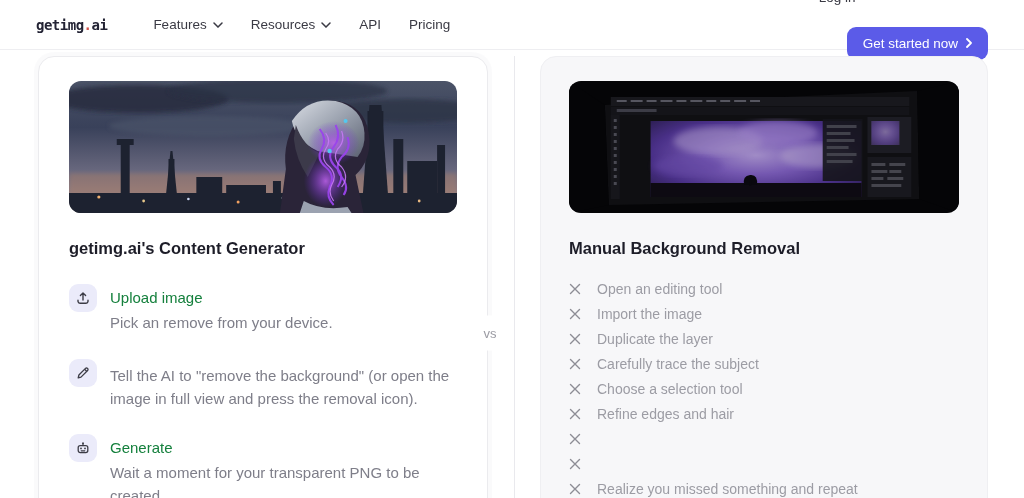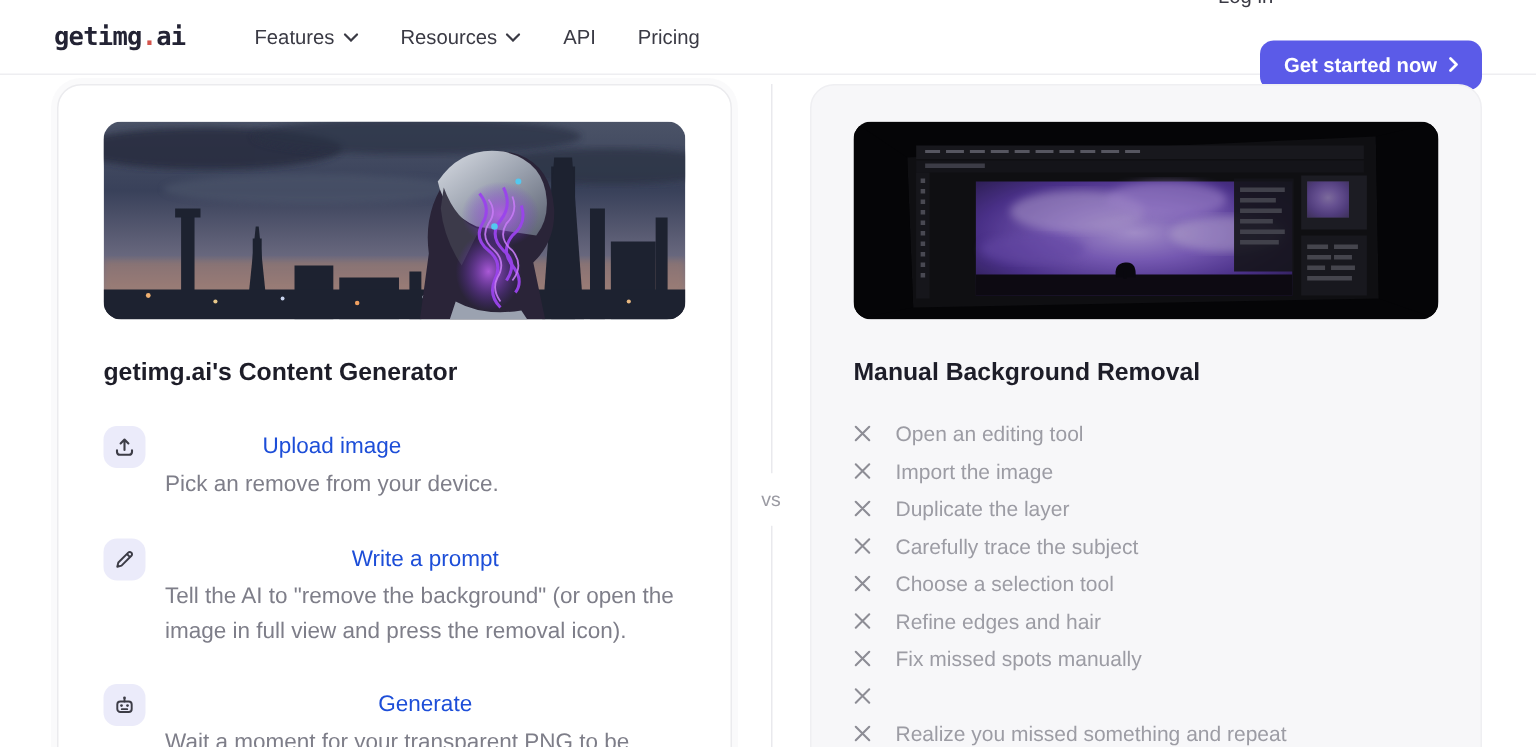--- a/index.html
+++ b/index.html
@@ -3,53 +3,53 @@
 <meta charset="utf-8">
 <style>
   * { margin:0; padding:0; box-sizing:border-box; }
   html,body { width:1024px; height:498px; overflow:hidden; background:#fff;
     font-family:"Liberation Sans", sans-serif; }
 
   
   .header { height:50px; display:flex; align-items:center; padding:0 36px;
     border-bottom:1px solid #eeeef1; background:#fff; }
   .logo { font-family:"DejaVu Sans Mono", monospace; font-weight:bold;
-    font-size:17px; color:#232334; letter-spacing:-0.5px; cursor:pointer; }
+    font-size:14px; color:#232334; letter-spacing:-0.5px; cursor:pointer; }
   .logo .dot { color:#d4544c; }
   .nav { display:flex; align-items:center; gap:28px; margin-left:46px; }
   .nav-item { display:flex; align-items:center; gap:6px; font-size:13.5px;
     color:#3a3a44; cursor:pointer; }
   .chev-down { width:10px; height:6px; display:inline-block; }
   .header-right { margin-left:auto; display:flex; align-items:flex-start; gap:22px;flex-direction:column; }
   .login { font-size:13.5px; color:#3a3a44; cursor:pointer; }
   .cta { display:flex; align-items:center; gap:8px; background:#5b5be8; color:#fff;
-    font-size:13.5px; font-weight:bold; border:none; border-radius:9px;
+    font-size:13.5px; font-weight:normal; border:none; border-radius:9px;
     padding:9px 16px; cursor:pointer;margin-left:28px; }
 
   
   .main { position:relative; height:448px; overflow:hidden; }
   .card { position:absolute; top:6px; border-radius:16px; height:560px; }
   .card-left { left:38px; width:450px; background:#fff; border:1px solid #ebebee;
     box-shadow:0 0 0 4px rgba(240,240,244,.35); padding:24px 30px; }
   .card-right { left:540px; width:448px; background:#f7f7f9; border:1px solid #efeff2;
     padding:24px 28px; }
   .card-img { width:100%; height:132px; border-radius:12px; overflow:hidden; display:block; }
   .card-title { margin-top:26px; font-size:16.5px; font-weight:bold; color:#1d1d28; }
 
   
   .steps { margin-top:26px; display:flex; flex-direction:column; gap:24px; }
   .step { display:flex; gap:13px; }
   .step-icon { flex:0 0 28px; width:28px; height:28px; border-radius:9px;
     background:#ebebfa; display:flex; align-items:center; justify-content:center; }
-  .step-title { font-size:15px; color:#1d4ed8; padding-top:5px;text-align:center; }
+  .step-title { font-size:15px; color:#15803d; padding-top:5px; }
   .step-desc { font-size:15px; color:#7e7e89; line-height:1.52; margin-top:6px; }
 
   
   .divider { position:absolute; left:514px; top:6px; bottom:0; width:1px; background:#e9e9ed; }
-  .vs { position:absolute; left:514px; top:283px; transform:translate(-50%,-50%);
+  .vs { position:absolute; left:490px; top:283px; transform:translate(-50%,-50%);
     background:#fff; padding:10px 2px; font-size:13px; color:#9b9ba3; }
 
   
   .xlist { margin-top:18px; display:flex; flex-direction:column; }
   .xrow { display:flex; align-items:center; gap:16px; height:25px; }
   .x-icon { width:12px; height:12px; flex:0 0 12px; }
   .xrow-label { font-size:14px; color:#9c9ca4; }
 
   svg { display:block; }
 </style>
@@ -189,21 +189,20 @@
       </div>
 
       <div class="step">
         <div class="step-icon">
           <svg width="14" height="14" viewBox="0 0 14 14">
             <path d="M2.2 11.8l.7-2.8 6.6-6.6a1.4 1.4 0 0 1 2 0l.1.1a1.4 1.4 0 0 1 0 2l-6.6 6.6z" fill="none" stroke="#3c3c46" stroke-width="1.3" stroke-linejoin="round"></path>
             <path d="M8.6 3.3l2.1 2.1" stroke="#3c3c46" stroke-width="1.3"></path>
           </svg>
         </div>
         <div>
-          <div class="step-title">Write a prompt</div>
           <div class="step-desc">Tell the AI to "remove the background" (or open the image in full view and press the removal icon).</div>
         </div>
       </div>
 
       <div class="step">
         <div class="step-icon">
           <svg width="14" height="14" viewBox="0 0 14 14">
             <rect x="2.2" y="4.6" width="9.6" height="7" rx="2" fill="none" stroke="#3c3c46" stroke-width="1.3"></rect>
             <path d="M7 4.6V2.6" stroke="#3c3c46" stroke-width="1.3" stroke-linecap="round"></path>
             <circle cx="7" cy="2.2" r="0.9" fill="#3c3c46"></circle>
@@ -347,21 +346,20 @@
       <div class="xrow">
         <svg class="x-icon" viewBox="0 0 12 12">
             <path d="M1.5 1.5l9 9M10.5 1.5l-9 9" stroke="#8d8d95" stroke-width="1.4" stroke-linecap="round"></path>
           </svg>
         <span class="xrow-label">Refine edges and hair</span>
       </div>
       <div class="xrow">
         <svg class="x-icon" viewBox="0 0 12 12">
             <path d="M1.5 1.5l9 9M10.5 1.5l-9 9" stroke="#8d8d95" stroke-width="1.4" stroke-linecap="round"></path>
           </svg>
-        <span class="xrow-label">Fix missed spots manually</span>
       </div>
       <div class="xrow">
         <svg class="x-icon" viewBox="0 0 12 12">
             <path d="M1.5 1.5l9 9M10.5 1.5l-9 9" stroke="#8d8d95" stroke-width="1.4" stroke-linecap="round"></path>
           </svg>
       </div>
       <div class="xrow">
         <svg class="x-icon" viewBox="0 0 12 12">
             <path d="M1.5 1.5l9 9M10.5 1.5l-9 9" stroke="#8d8d95" stroke-width="1.4" stroke-linecap="round"></path>
           </svg>

